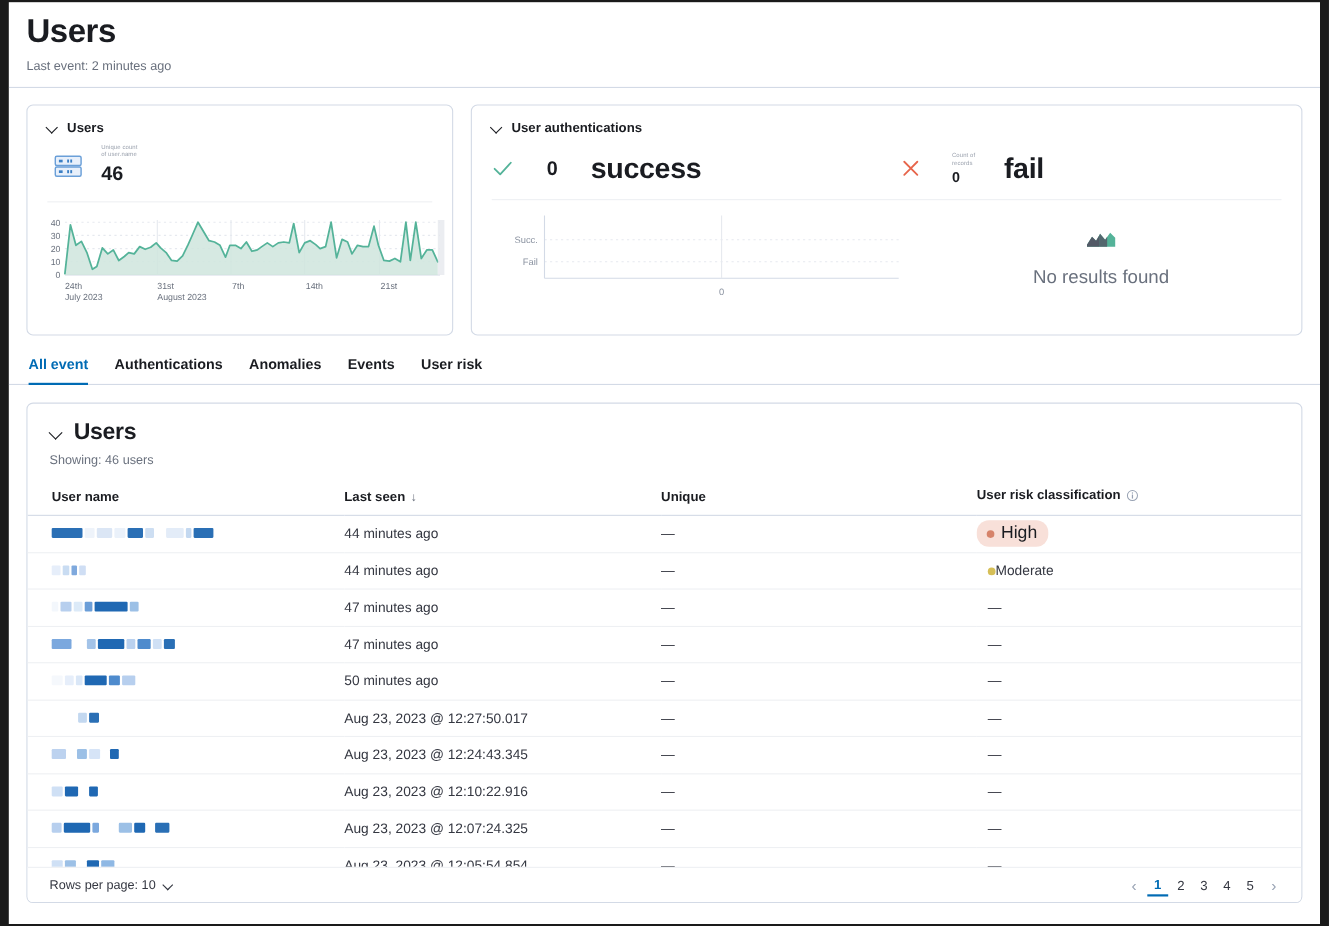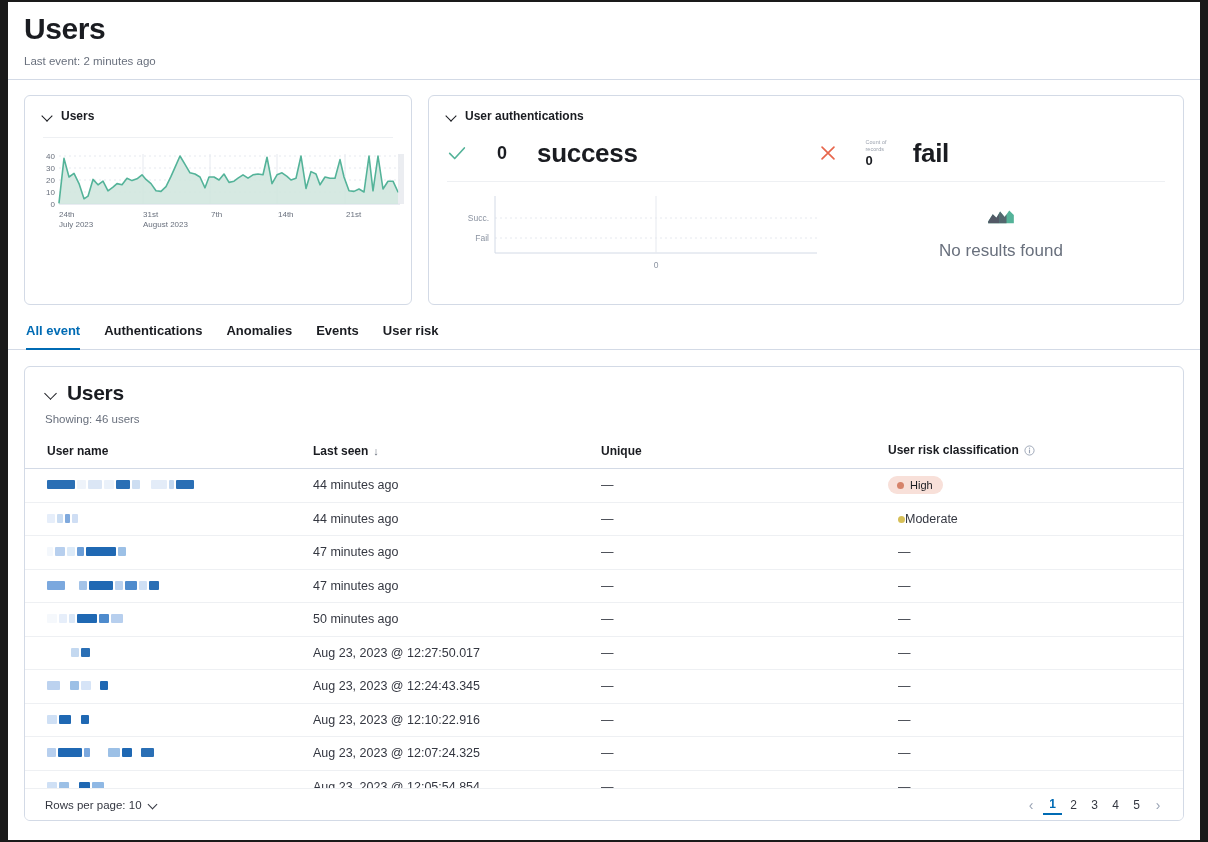--- a/index.html
+++ b/index.html
@@ -180,21 +180,21 @@
   .info-icon { display:inline-block; margin-left: 5px; vertical-align: -2px; }
 
   
   .redact { display: inline-flex; gap: 2px; align-items: center; height: 11px; }
   .rb { height: 9px; border-radius: 1px; }
 
   .badge-high {
     display: inline-flex; align-items: center; gap: 6px;
     background: #f8e0d9; color: #1a1c21;
     border-radius: 11px; padding: 3px 10px 3px 9px;
-    font-size: 11px;
+    font-size: 16px;
   }
   .dot { width: 7px; height: 7px; border-radius: 50%; display:inline-block; }
   .risk-plain { display: inline-flex; align-items: center; font-size: 12.5px; color:#343741; padding-left: 10px;}
   .dash { color: #343741; }
 
   
   .tbl-footer {
     position: absolute; left: 0; right: 0; bottom: 0;
     height: 32px; border-top: 1px solid #eef0f3;
     display: flex; align-items: center; justify-content: space-between;
@@ -229,20 +229,37 @@
   <div class="header-rule"></div>
 
   <div class="panels">
 
     <div class="panel panel-users">
       <div class="panel-head">
         <span class="chev"></span>
         <span class="panel-title">Users</span>
       </div>
 
+      <div class="metric-row">
+        <svg class="svr-icon" viewBox="0 0 32 32">
+          <rect x="3.5" y="6.5" width="25" height="9" rx="1.5" fill="#e8f0fb" stroke="#6a9fd8" stroke-width="1.4"></rect>
+          <rect x="3.5" y="16.8" width="25" height="9" rx="1.5" fill="#e8f0fb" stroke="#6a9fd8" stroke-width="1.4"></rect>
+          <rect x="7" y="9.8" width="3.6" height="2.6" fill="#3b7fc4"></rect>
+          <rect x="15" y="9.6" width="1.8" height="3" fill="#3b7fc4"></rect>
+          <rect x="18" y="9.6" width="1.8" height="3" fill="#3b7fc4"></rect>
+          <rect x="7" y="20.1" width="3.6" height="2.6" fill="#3b7fc4"></rect>
+          <rect x="15" y="19.9" width="1.8" height="3" fill="#3b7fc4"></rect>
+          <rect x="18" y="19.9" width="1.8" height="3" fill="#3b7fc4"></rect>
+        </svg>
+        <div class="metric-text">
+          <div class="metric-label">Unique count
+of user.name</div>
+          <div class="metric-value">46</div>
+        </div>
+      </div>
 
       <div class="panel-divider"></div>
 
       <div class="users-chart">
         <svg class="chart-svg" width="386" height="92" viewBox="0 0 386 92">
 
           <g font-family="Liberation Sans, sans-serif" font-size="8" fill="#69707d" text-anchor="end">
             <text x="30" y="9">40</text>
             <text x="30" y="21">30</text>
             <text x="30" y="33">20</text>

